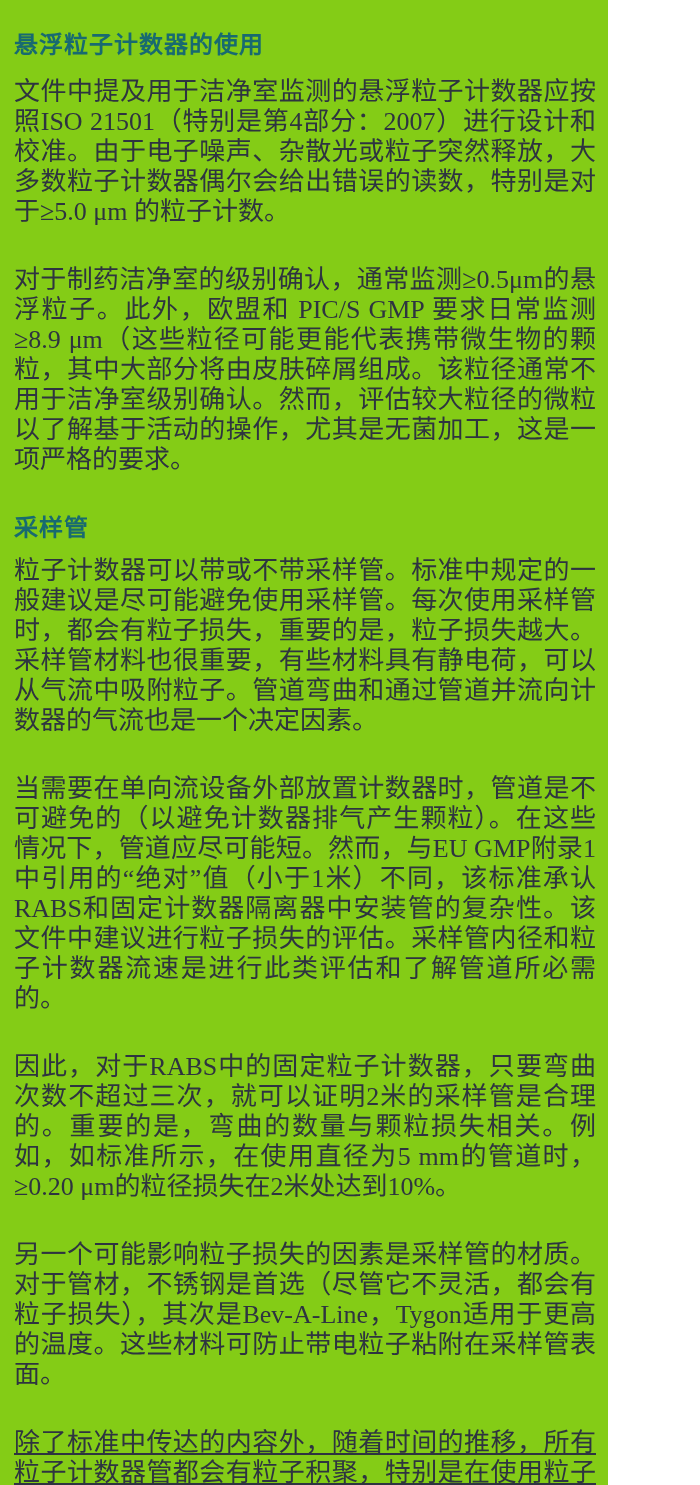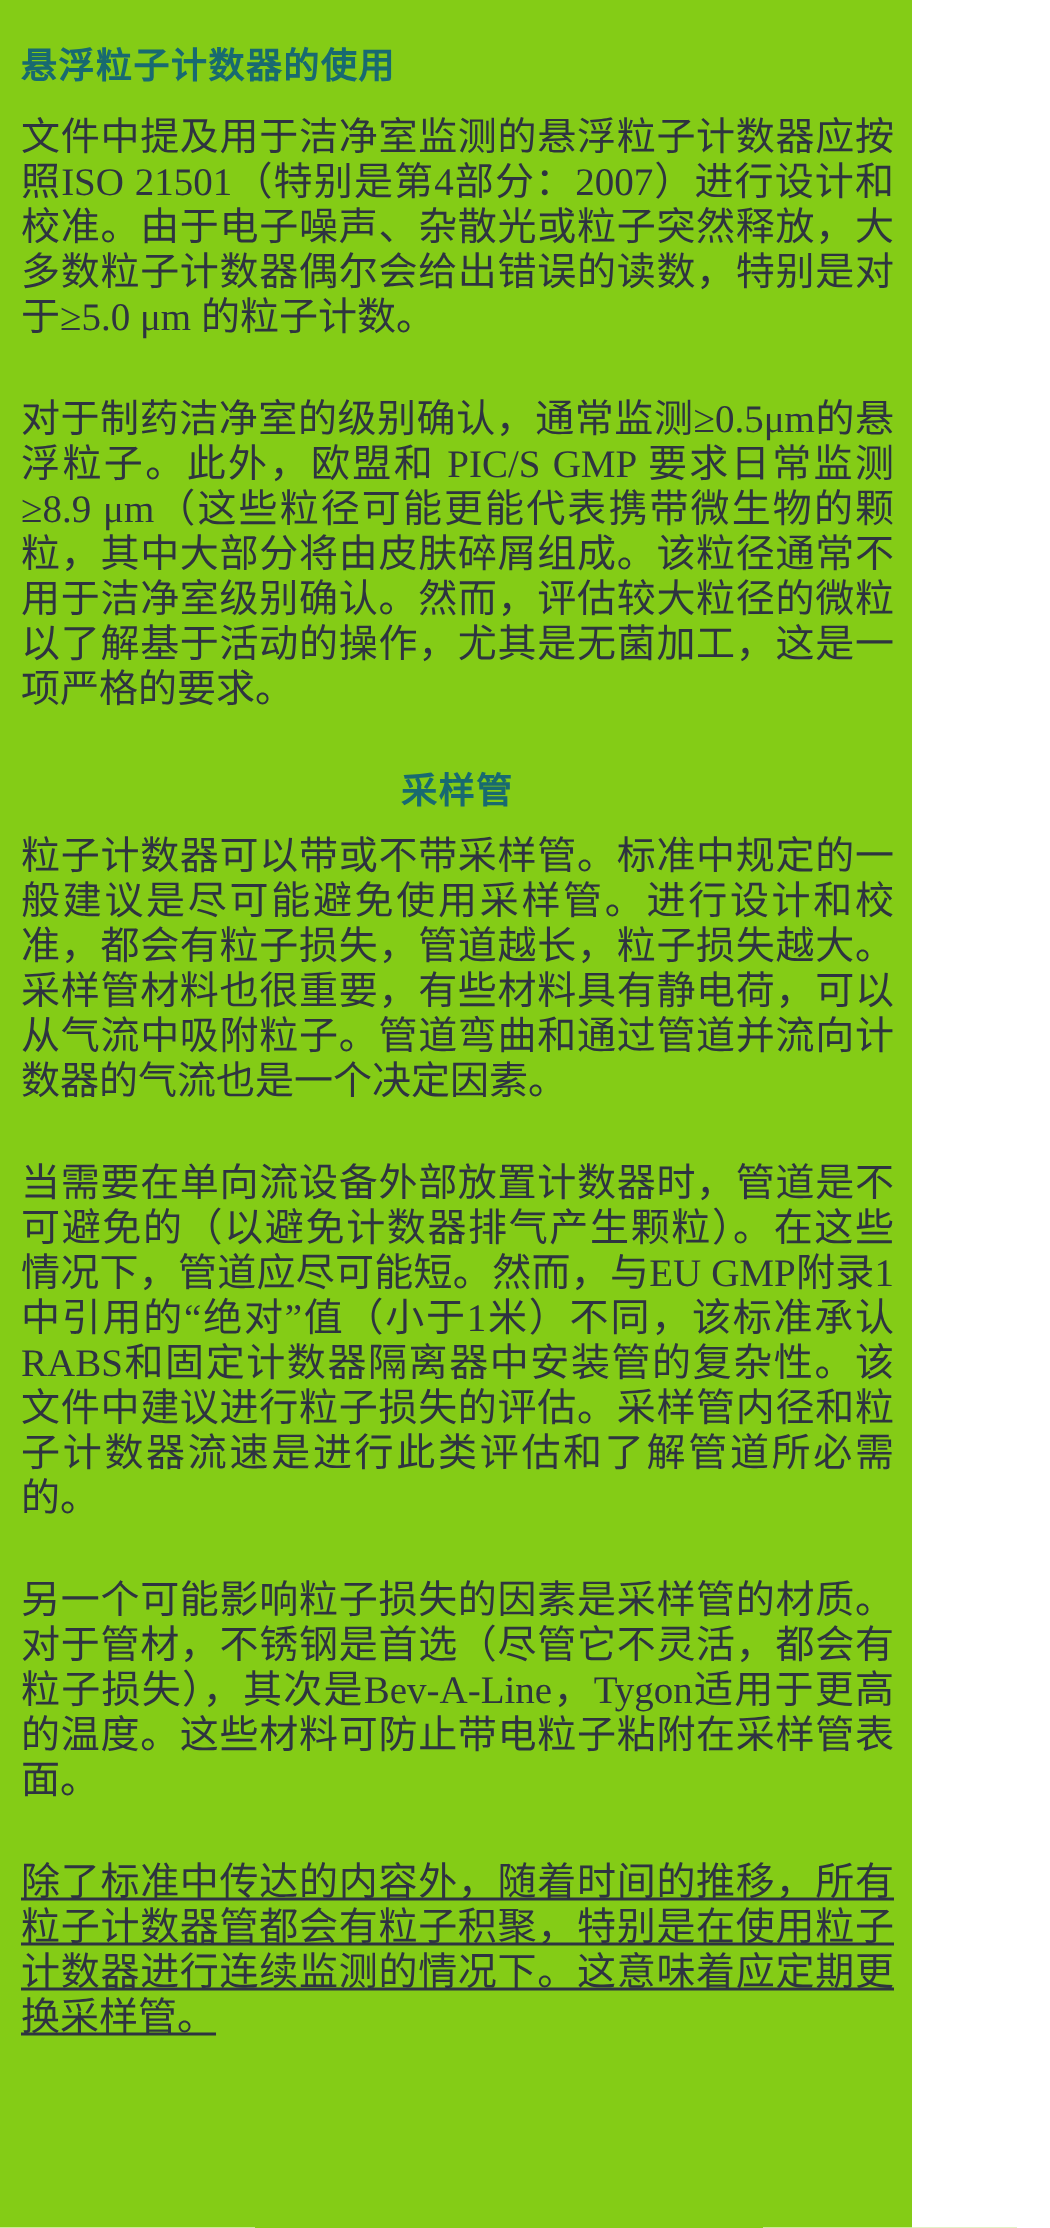--- a/index.html
+++ b/index.html
@@ -22,21 +22,20 @@
     font-size: 24px;
     line-height: 30px;
     font-weight: bold;
     color: #186a70;
     margin: 0 0 17px 0;
     letter-spacing: 1px;
   }
   .section-heading.second {
     margin-top: 0;
     margin-bottom: 13px;
-    text-align: center;
   }
   .body-paragraph {
     font-size: 26px;
     line-height: 30px;
     color: #2e3440;
     margin: 0 0 38px 0;
     text-align: justify;
     text-justify: inter-ideograph;
   }
   .body-paragraph.last {
@@ -51,22 +50,23 @@
 
   <h1 class="section-heading">悬浮粒子计数器的使用</h1>
 
   <p class="body-paragraph">文件中提及用于洁净室监测的悬浮粒子计数器应按照ISO 21501（特别是第4部分：2007）进行设计和校准。由于电子噪声、杂散光或粒子突然释放，大多数粒子计数器偶尔会给出错误的读数，特别是对于≥5.0 μm 的粒子计数。</p>
 
   <p class="body-paragraph">对于制药洁净室的级别确认，通常监测≥0.5μm的悬浮粒子。此外，欧盟和 PIC/S GMP 要求日常监测≥8.9 μm（这些粒径可能更能代表携带微生物的颗粒，其中大部分将由皮肤碎屑组成。该粒径通常不用于洁净室级别确认。然而，评估较大粒径的微粒以了解基于活动的操作，尤其是无菌加工，这是一项严格的要求。</p>
 
 
   <h2 class="section-heading second">采样管</h2>
 
-  <p class="body-paragraph">粒子计数器可以带或不带采样管。标准中规定的一般建议是尽可能避免使用采样管。进行设计和校准，都会有粒子损失，管道越长，粒子损失越大。采样管材料也很重要，有些材料具有静电荷，可以从气流中吸附粒子。管道弯曲和通过管道并流向计数器的气流也是一个决定因素。</p>
+  <p class="body-paragraph">粒子计数器可以带或不带采样管。标准中规定的一般建议是尽可能避免使用采样管。每次使用采样管时，都会有粒子损失，重要的是，粒子损失越大。采样管材料也很重要，有些材料具有静电荷，可以从气流中吸附粒子。管道弯曲和通过管道并流向计数器的气流也是一个决定因素。</p>
 
   <p class="body-paragraph">当需要在单向流设备外部放置计数器时，管道是不可避免的（以避免计数器排气产生颗粒）。在这些情况下，管道应尽可能短。然而，与EU GMP附录1中引用的“绝对”值（小于1米）不同，该标准承认RABS和固定计数器隔离器中安装管的复杂性。该文件中建议进行粒子损失的评估。采样管内径和粒子计数器流速是进行此类评估和了解管道所必需的。</p>
 
+  <p class="body-paragraph">因此，对于RABS中的固定粒子计数器，只要弯曲次数不超过三次，就可以证明2米的采样管是合理的。重要的是，弯曲的数量与颗粒损失相关。例如，如标准所示，在使用直径为5 mm的管道时，≥0.20 μm的粒径损失在2米处达到10%。</p>
 
   <p class="body-paragraph">另一个可能影响粒子损失的因素是采样管的材质。对于管材，不锈钢是首选（尽管它不灵活，都会有粒子损失），其次是Bev-A-Line，Tygon适用于更高的温度。这些材料可防止带电粒子粘附在采样管表面。</p>
 
   <p class="body-paragraph last">除了标准中传达的内容外，随着时间的推移，所有粒子计数器管都会有粒子积聚，特别是在使用粒子计数器进行连续监测的情况下。这意味着应定期更换采样管。</p>
 
 </div>
 
 </body></html>

